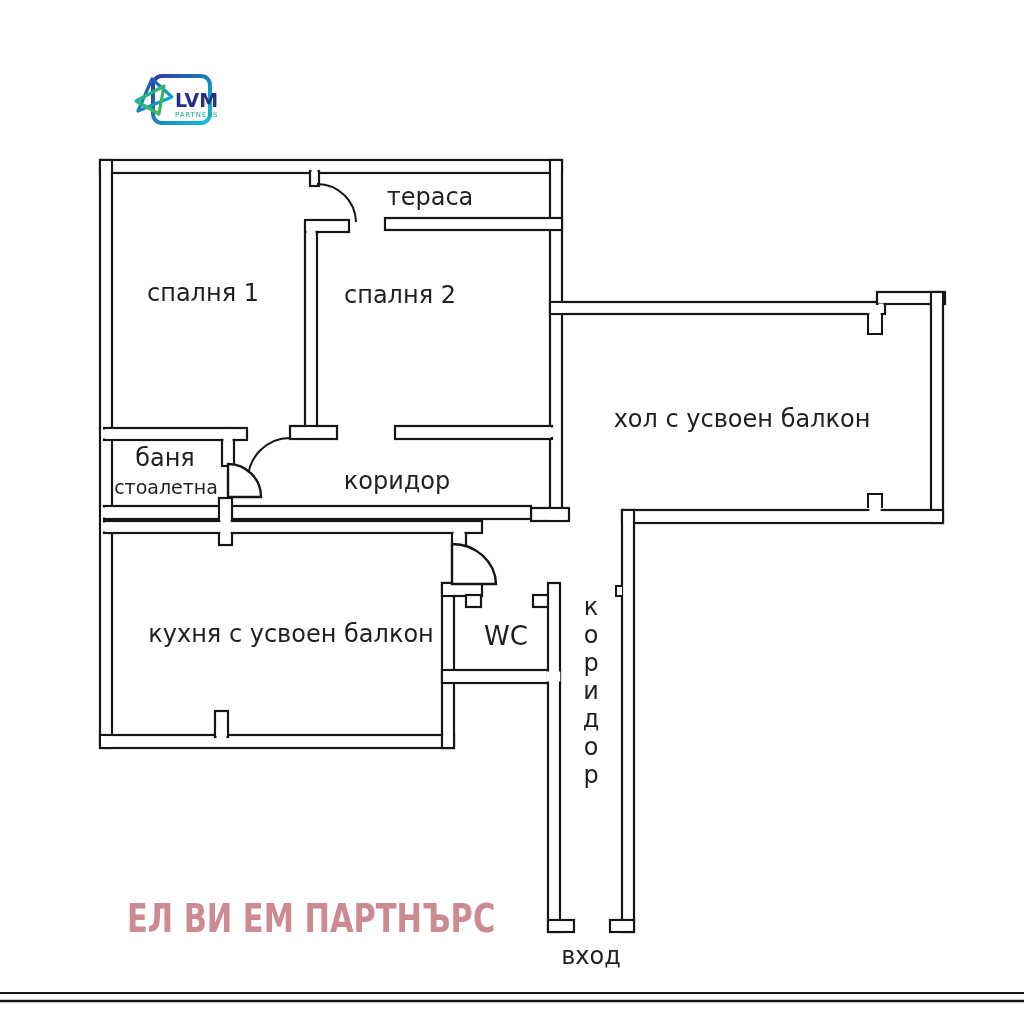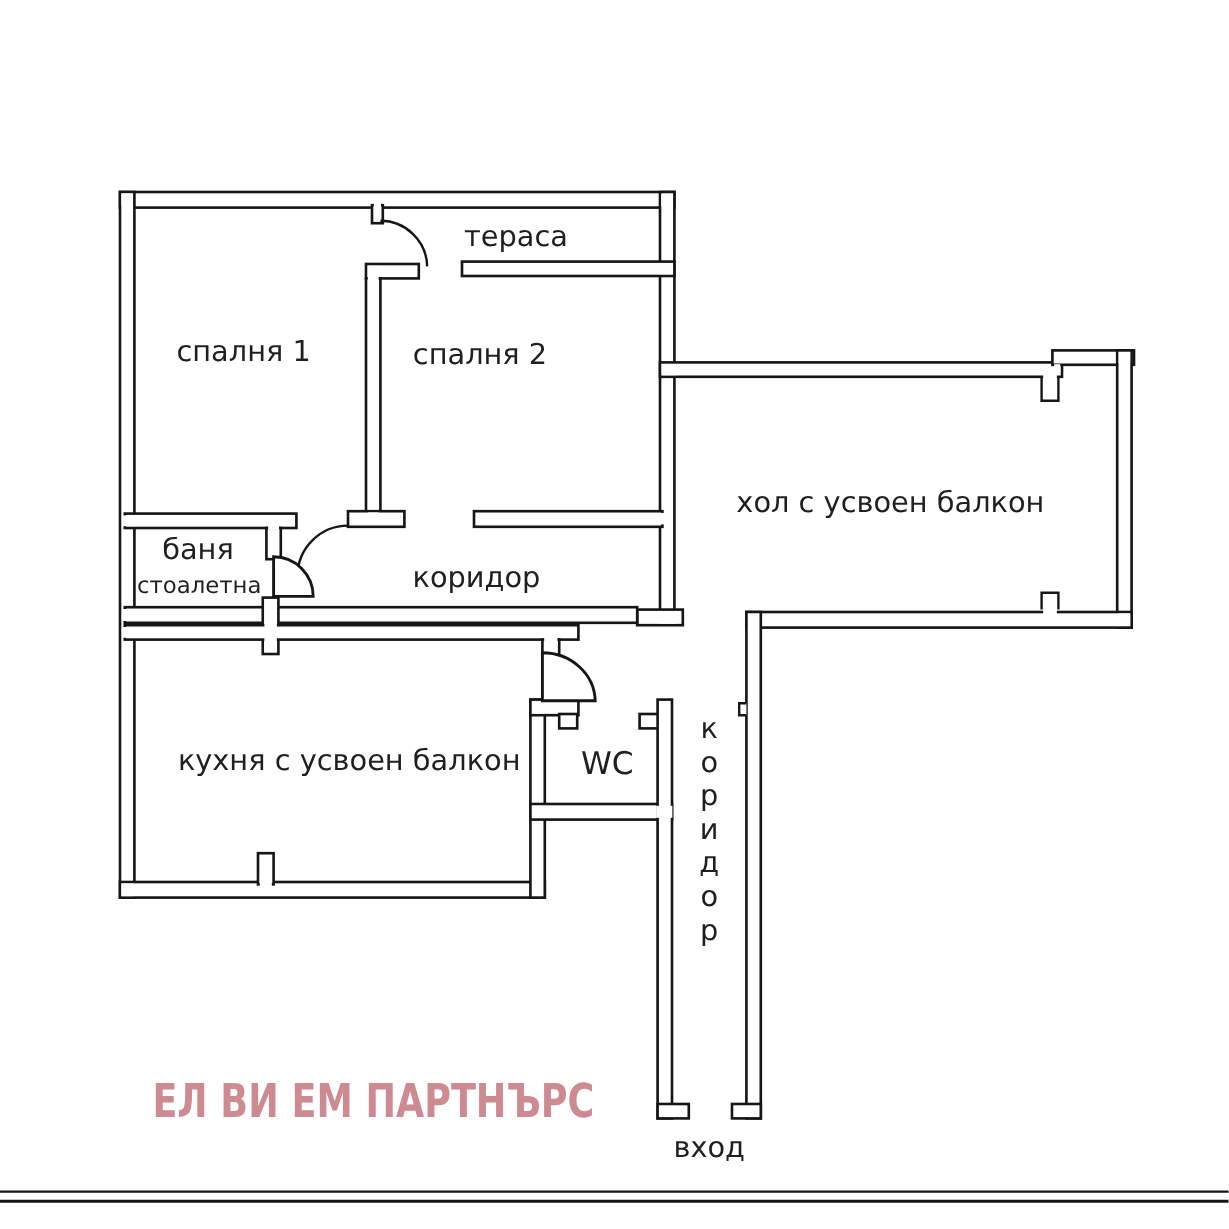--- a/index.html
+++ b/index.html
@@ -21,20 +21,39 @@
              color:#cd8a91;white-space:nowrap;transform:scaleX(0.78);transform-origin:left center;
              letter-spacing:0px;}
   .logo-title{font-size:19px;font-weight:bold;fill:#232e86;}
   .logo-sub{font-size:7px;fill:#12a88c;letter-spacing:0.9px;}
 </style>
 </head>
 <body>
 
 <div class="canvas">
 
+  <div class="logo">
+    <svg width="110" height="68" viewBox="0 0 110 68">
+      <defs>
+        <linearGradient id="lgrad" x1="0" y1="0" x2="1" y2="1">
+          <stop offset="0" stop-color="#2a3d9e"></stop>
+          <stop offset="1" stop-color="#0cc3e0"></stop>
+        </linearGradient>
+        <linearGradient id="ggrad" x1="0" y1="0" x2="1" y2="1">
+          <stop offset="0" stop-color="#1db4a5"></stop>
+          <stop offset="1" stop-color="#3fbb3f"></stop>
+        </linearGradient>
+      </defs>
+      <rect x="22" y="12" width="57" height="47" rx="9" fill="#ffffff" stroke="url(#lgrad)" stroke-width="4"></rect>
+      <polygon points="21,15 41,33 7,47" fill="none" stroke="url(#lgrad)" stroke-width="3.2" stroke-linejoin="round"></polygon>
+      <polygon points="33,22 5,37 28,50" fill="none" stroke="url(#ggrad)" stroke-width="3.2" stroke-linejoin="round"></polygon>
+      <text x="44" y="43" class="logo-title">LVM</text>
+      <text x="44" y="53" class="logo-sub">PARTNERS</text>
+    </svg>
+  </div>
 
   <svg class="plan" width="1024" height="1024" viewBox="0 0 1024 1024">
 
     <g>
       <rect class="wall" x="100" y="160" width="462" height="13"></rect>
       <rect class="wall" x="100" y="160" width="12" height="588"></rect>
       <rect class="wall" x="100" y="735" width="354" height="13"></rect>
       <rect class="wall" x="550" y="160" width="12" height="350"></rect>
       <rect class="wall" x="310" y="171" width="9" height="15"></rect>
       <rect class="wall" x="305" y="220" width="44" height="12"></rect>

